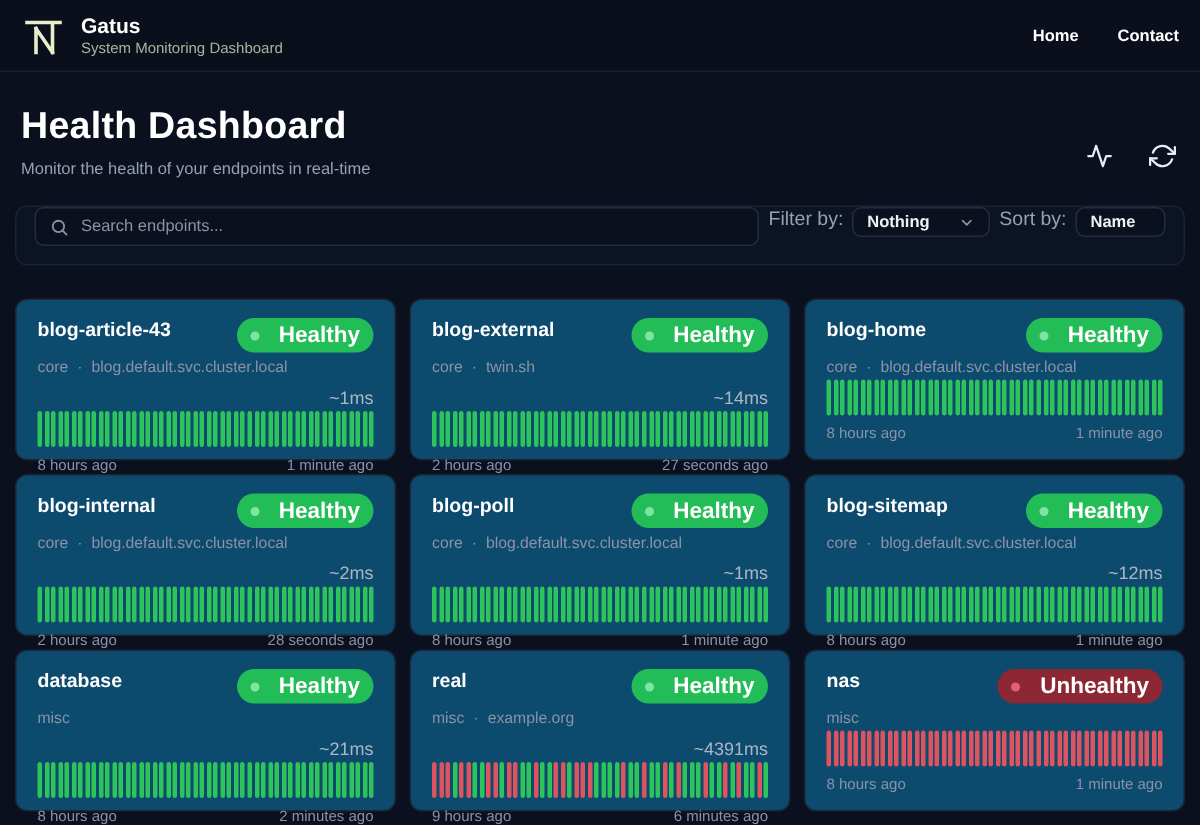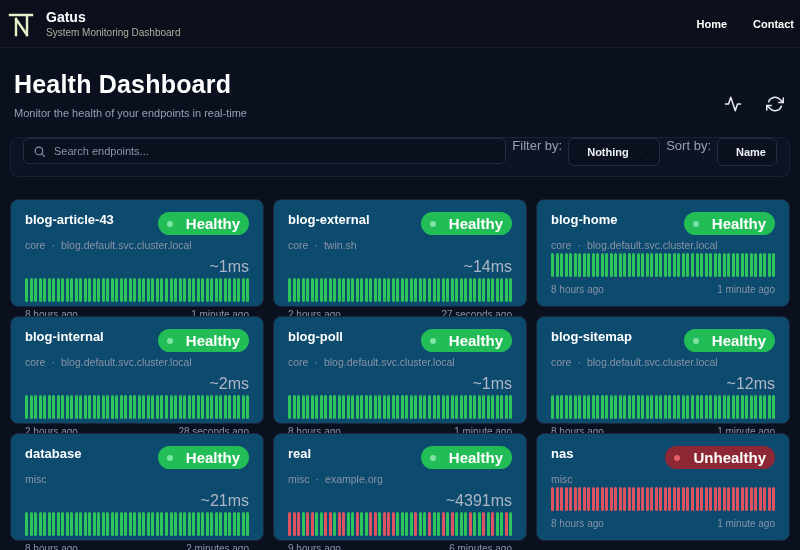--- a/index.html
+++ b/index.html
@@ -10,21 +10,21 @@
     color: #f2f4f8;
   }
   
   .navbar {
     height: 48px;
     background: #0a0f1b;
     border-bottom: 1px solid #161e30;
     display: flex;
     align-items: center;
     justify-content: space-between;
-    padding: 0 6px;
+    padding: 0 14px;
   }
   .brand { display: flex; align-items: center; gap: 10px; }
   .logo { width: 30px; height: 30px; display: flex; align-items: center; justify-content: center; }
   .brand-text .brand-title { font-size: 14px; font-weight: bold; color: #ffffff; line-height: 1.2; }
   .brand-text .brand-sub { font-size: 10px; color: #a9b49d; margin-top: 2px; }
   .nav-links { display: flex; gap: 26px; }
   .nav-links a { color: #ffffff; font-size: 11px; font-weight: bold; text-decoration: none; cursor: pointer; }
   
   .page-header {
     padding: 22px 14px 12px;
@@ -60,23 +60,23 @@
     gap: 8px;
     padding: 0 9px;
   }
   .search-box input {
     flex: 1; background: transparent; border: none; outline: none;
     color: #dfe4ec; font-size: 11px; font-family: "Liberation Sans", sans-serif;
   }
   .search-box input::placeholder { color: #8a93a6; }
   .ctl-label { font-size: 13px; color: #96a0b2; white-space: nowrap; }
   .select {
-    height: 28px; background: #0a101e; border: 1px solid #232d42; border-radius: 6px;
+    height: 20px; background: #0a101e; border: 1px solid #232d42; border-radius: 6px;
     display: flex; align-items: center; justify-content: space-between;
-    gap: 10px; padding: 0 18px; cursor: pointer; font-size: 11px; font-weight: bold; color: #eef1f6;
+    gap: 10px; padding: 0 9px; cursor: pointer; font-size: 11px; font-weight: bold; color: #eef1f6;
   }
   .select.filter { width: 92px; }
   .select.sort { width: 60px; }
   
   .grid {
     margin: 22px 10px 0;
     display: grid;
     grid-template-columns: repeat(3, 1fr);
     gap: 9px;
   }
@@ -94,21 +94,21 @@
     display: flex; align-items: center; gap: 13px;
     border-radius: 999px; padding: 3px 9px;
     font-size: 15px; font-weight: bold; color: #ffffff;
   }
   .badge .dot { width: 6px; height: 6px; border-radius: 50%; }
   .badge.healthy { background: #23bd58; }
   .badge.healthy .dot { background: #7fe3a6; }
   .badge.unhealthy { background: #8e2734; }
   .badge.unhealthy .dot { background: #e4606c; }
   .card-sub { font-size: 10.5px; color: #8a93a6; margin-top: 4px; display: flex; gap: 6px; align-items: center; }
-  .rt { font-size: 16px; color: #aeb6c4; text-align: right; margin-top: 7px; }
+  .rt { font-size: 12px; color: #aeb6c4; text-align: right; margin-top: 7px; }
   .bars { display: flex; gap: 1.5px; height: 24px; margin-top: 2px; align-items: stretch; }
   .bar { flex: 1 1 0; border-radius: 1.5px; }
   .bar.g { background: #2ec45c; }
   .bar.r { background: #dd5460; }
   .times { display: flex; justify-content: space-between; font-size: 10px; color: #8a93a6; margin-top: 7px; }
 </style>
 </head>
 <body>
 
 <div class="navbar">

